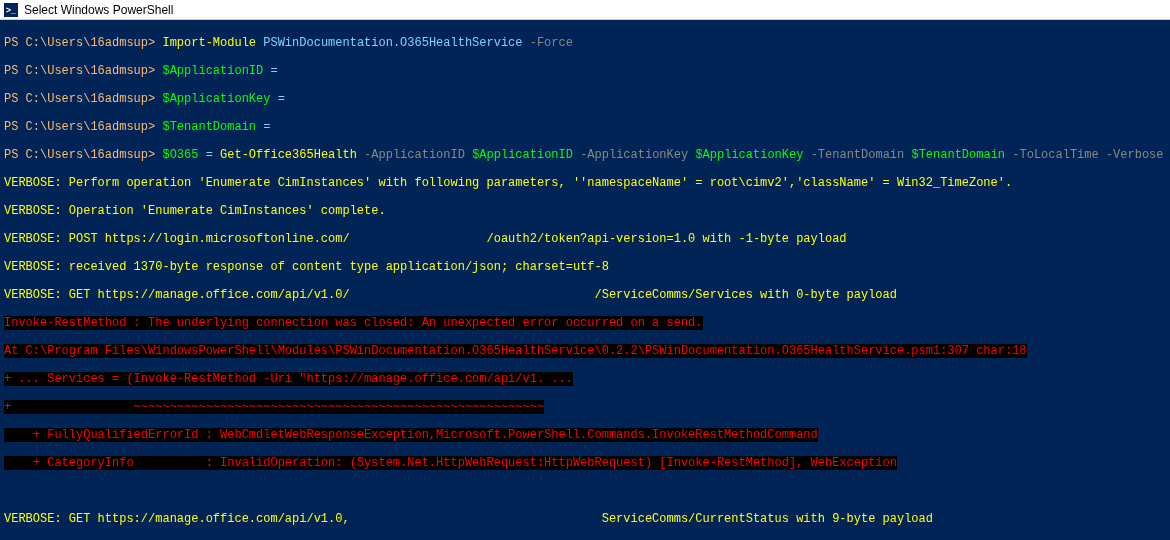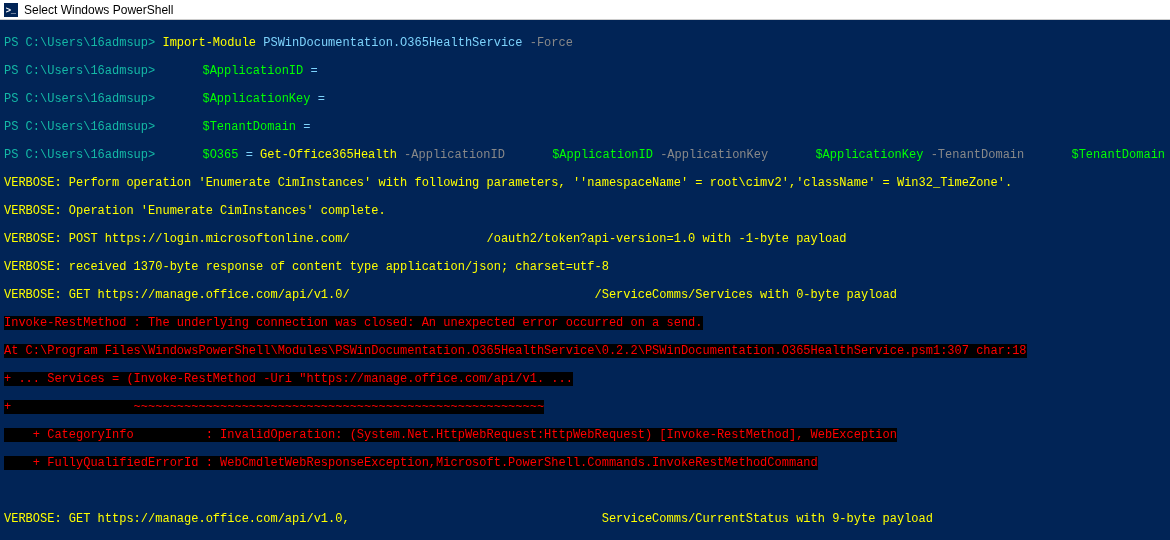--- a/index.html
+++ b/index.html
@@ -34,23 +34,23 @@
     font-size: 9px;
     font-weight: bold;
   }
   .console {
     padding: 2px 4px;
     line-height: 14px;
     white-space: pre;
     color: #fff;
   }
   .line { white-space: pre; }
-  .prompt { color: #14b8a6; }
+  .prompt { color: #fdba74; }
   .cmd-yellow { color: #ffff00; text-align: right; }
-  .cmd-green { color: #00ff00; margin-left: 40px; }
+  .cmd-green { color: #00ff00; }
   .cmd-white { color: #7dd3fc; }
   .cmd-gray { color: #888; }
   .verbose { color: #ffff00; }
   .err-inline { color: #ff0000; background: #000000; }
 </style>
 </head>
 <body>
 
 <div class="title-bar">
   <span class="title-icon">&gt;_</span>
@@ -65,22 +65,22 @@
 <div class="line"><span class="prompt">PS C:\Users\16admsup&gt;</span> <span class="cmd-green">$O365</span> <span class="cmd-white">=</span> <span class="cmd-yellow">Get-Office365Health</span> <span class="cmd-gray">-ApplicationID</span> <span class="cmd-green">$ApplicationID</span> <span class="cmd-gray">-ApplicationKey</span> <span class="cmd-green">$ApplicationKey</span> <span class="cmd-gray">-TenantDomain</span> <span class="cmd-green">$TenantDomain</span> <span class="cmd-gray">-ToLocalTime</span> <span class="cmd-gray">-Verbose</span></div>
 <div class="line verbose">VERBOSE: Perform operation 'Enumerate CimInstances' with following parameters, ''namespaceName' = root\cimv2','className' = Win32_TimeZone'.</div>
 <div class="line verbose">VERBOSE: Operation 'Enumerate CimInstances' complete.</div>
 <div class="line verbose">VERBOSE: POST https://login.microsoftonline.com/                   /oauth2/token?api-version=1.0 with -1-byte payload</div>
 <div class="line verbose">VERBOSE: received 1370-byte response of content type application/json; charset=utf-8</div>
 <div class="line verbose">VERBOSE: GET https://manage.office.com/api/v1.0/                                  /ServiceComms/Services with 0-byte payload</div>
 <div class="line"><span class="err-inline">Invoke-RestMethod : The underlying connection was closed: An unexpected error occurred on a send.</span></div>
 <div class="line"><span class="err-inline">At C:\Program Files\WindowsPowerShell\Modules\PSWinDocumentation.O365HealthService\0.2.2\PSWinDocumentation.O365HealthService.psm1:307 char:18</span></div>
 <div class="line"><span class="err-inline">+ ... Services = (Invoke-RestMethod -Uri "https://manage.office.com/api/v1. ...</span></div>
 <div class="line"><span class="err-inline">+                 ~~~~~~~~~~~~~~~~~~~~~~~~~~~~~~~~~~~~~~~~~~~~~~~~~~~~~~~~~</span></div>
+<div class="line"><span class="err-inline">    + FullyQualifiedErrorId : WebCmdletWebResponseException,Microsoft.PowerShell.Commands.InvokeRestMethodCommand</span></div>
 <div class="line"><span class="err-inline">    + CategoryInfo          : InvalidOperation: (System.Net.HttpWebRequest:HttpWebRequest) [Invoke-RestMethod], WebException</span></div>
-<div class="line"><span class="err-inline">    + FullyQualifiedErrorId : WebCmdletWebResponseException,Microsoft.PowerShell.Commands.InvokeRestMethodCommand</span></div>
 <div class="line">&nbsp;</div>
 <div class="line verbose">VERBOSE: GET https://manage.office.com/api/v1.0,                                   ServiceComms/CurrentStatus with 9-byte payload</div>
 
 
 
 
 
 
 
 

